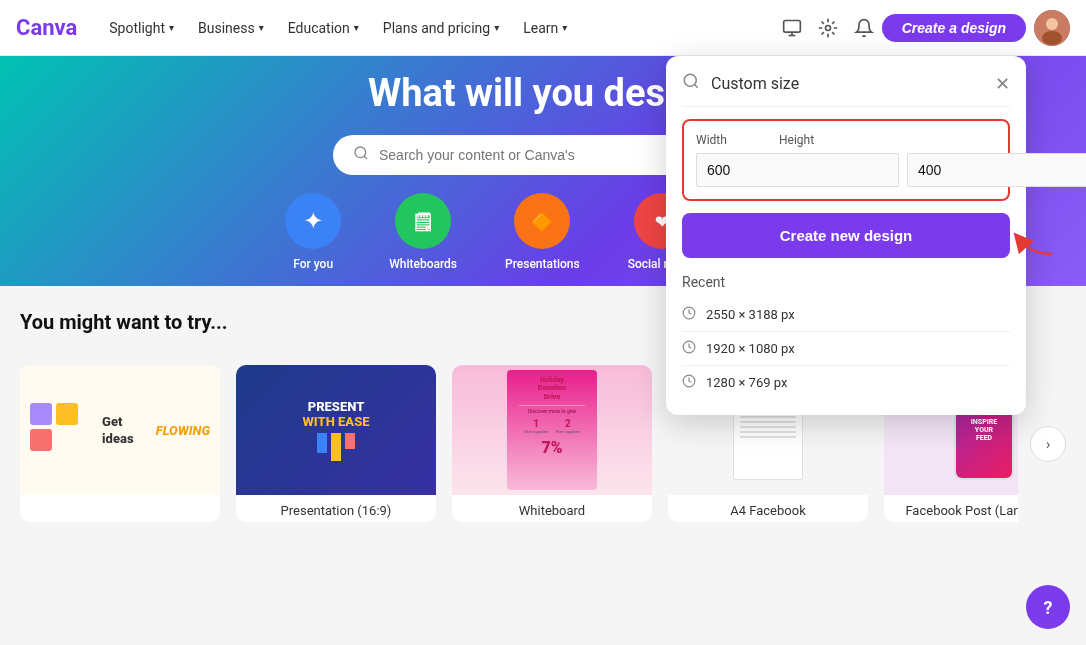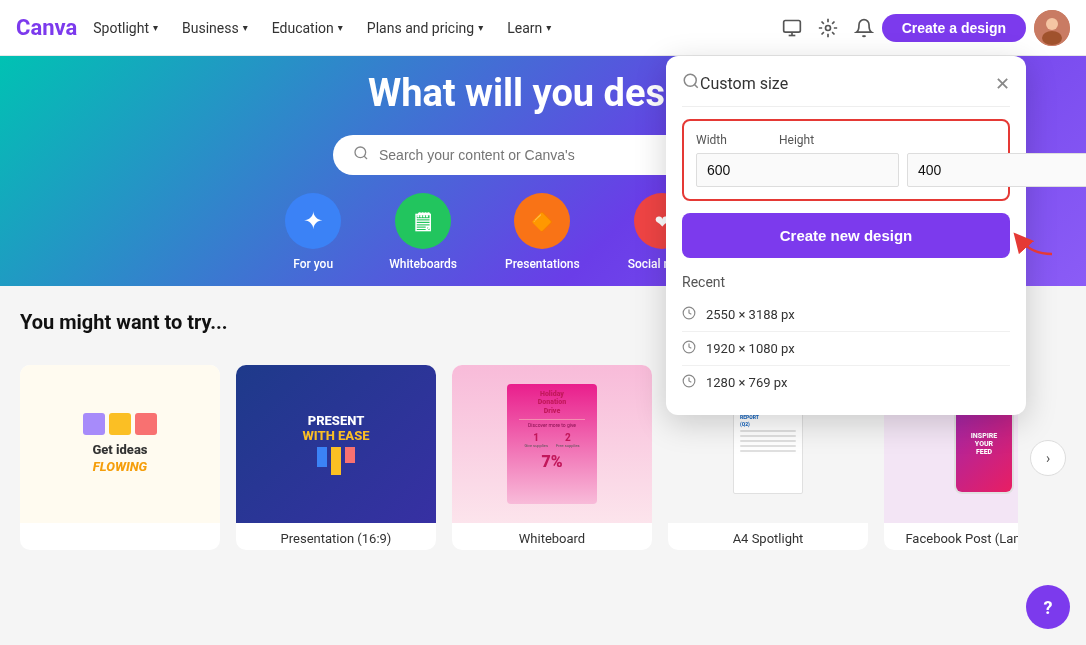--- a/index.html
+++ b/index.html
@@ -1,25 +1,25 @@
 <!DOCTYPE html>
 <html><head>
   <meta charset="utf-8">
   <style>
     * { box-sizing: border-box; margin: 0; padding: 0; }
     body { font-family: -apple-system, BlinkMacSystemFont, 'Segoe UI', Roboto, sans-serif; background: #f5f5f5; overflow-x: hidden; width: 1086px; height: 645px; position: relative; }
 
     
     .nav { display: flex; align-items: center; height: 56px; background: #fff; padding: 0 16px; border-bottom: 1px solid #e8e8e8; gap: 0; position: relative; z-index: 10; }
-    .nav-logo { color: #7c3aed; font-size: 22px; font-weight: bold; margin-right: 4px; }
+    .nav-logo { color: #7c3aed; font-size: 22px; font-weight: bold; margin-right: 20px; }
     .nav-item { font-size: 14px; color: #333; padding: 0 12px; cursor: pointer; display: flex; align-items: center; gap: 4px; white-space: nowrap; }
     .nav-chevron { font-size: 10px; }
     .nav-spacer { flex: 1; }
     .nav-icon { width: 36px; height: 36px; display: flex; align-items: center; justify-content: center; cursor: pointer; color: #555; font-size: 18px; }
-    .create-btn { background: #7c3aed; color: #fff; border: none; border-radius: 24px; padding: 6px 20px; font-size: 14px; font-weight: 600; cursor: pointer; white-space: nowrap; }
+    .create-btn { background: #7c3aed; color: #fff; border: none; border-radius: 24px; padding: 6px 20px; font-size: 14px; font-weight: 600; cursor: pointer; white-space: nowrap; font-style: italic; }
     .avatar { width: 36px; height: 36px; border-radius: 50%; background: #c97b63; display: flex; align-items: center; justify-content: center; color: #fff; font-size: 14px; font-weight: bold; margin-left: 8px; cursor: pointer; overflow: hidden; }
 
     
     .hero { background: linear-gradient(135deg, #00c2b3 0%, #6a3de8 60%, #8b5cf6 100%); height: 230px; display: flex; flex-direction: column; align-items: center; justify-content: center; position: relative; overflow: hidden; }
     .hero-title { color: #fff; font-size: 38px; font-weight: 700; margin-bottom: 20px; }
     .hero-search { display: flex; align-items: center; background: #fff; border-radius: 28px; padding: 10px 20px; width: 420px; gap: 10px; }
     .hero-search-icon { color: #888; font-size: 16px; }
     .hero-search-input { border: none; outline: none; font-size: 14px; color: #555; width: 100%; background: transparent; }
 
     
@@ -31,31 +31,31 @@
     .cat-whiteboards { background: #22c55e; }
     .cat-presentations { background: #f97316; }
     .cat-socialmedia { background: #ef4444; }
     .cat-videos { background: #a855f7; }
 
     
     .content { padding: 24px 20px; }
     .section-title { font-size: 20px; font-weight: 700; color: #111; margin-bottom: 31px; }
     .cards-row { display: flex; gap: 16px; overflow: hidden; }
     .card { background: #fff; border-radius: 10px; overflow: hidden; cursor: pointer; flex-shrink: 0; }
-    .card-thumb { width: 200px; height: 158px; display: flex; align-items: center; justify-content: center; overflow: hidden; }
+    .card-thumb { width: 200px; height: 130px; display: flex; align-items: center; justify-content: center; overflow: hidden; }
     .card-whiteboard { background: #f8f8f0; }
     .card-presentation { background: #1e3a8a; }
     .card-infographic { background: #fce4ec; }
     .card-a4 { background: #e3f2fd; }
     .card-facebook { background: #f3e5f5; }
     .card-label { font-size: 13px; color: #333; padding: 8px 8px 4px; text-align: center; }
     .next-btn { width: 36px; height: 36px; border-radius: 50%; background: #fff; border: 1px solid #ddd; display: flex; align-items: center; justify-content: center; cursor: pointer; align-self: center; flex-shrink: 0; font-size: 14px; color: #555; }
 
     
-    .wb-content { width: 100%; height: 100%; background: #fffbf0; display: flex; align-items: center; justify-content: center; flex-direction: column; padding: 10px; }
+    .wb-content { width: 100%; height: 100%; background: #fffbf0; display: flex; align-items: center; justify-content: center; flex-direction: row; padding: 10px; }
     .wb-text { font-size: 14px; font-weight: 800; line-height: 1.2; }
     .wb-flowing { color: #f59e0b; }
     .wb-ideas { color: #555; }
 
     
     .pres-content { width: 100%; height: 100%; background: linear-gradient(135deg, #1e3a8a, #3730a3); display: flex; align-items: center; justify-content: center; color: #fff; font-weight: 800; font-size: 16px; padding: 10px; text-align: center; }
 
     
     .info-content { width: 100%; height: 100%; background: linear-gradient(180deg, #f8bbd9 0%, #fce4ec 100%); display: flex; align-items: center; justify-content: center; padding: 4px; }
 
@@ -65,21 +65,21 @@
     .a4-heading { font-size: 5px; font-weight: 800; color: #1565c0; line-height: 1.3; }
     .a4-line { height: 2px; background: #e0e0e0; border-radius: 1px; }
 
     
     .fb-content { width: 100%; height: 100%; background: #f3e5f5; display: flex; align-items: center; justify-content: center; }
     .fb-phone { width: 60px; height: 100px; background: #fff; border-radius: 8px; border: 2px solid #e0e0e0; overflow: hidden; display: flex; flex-direction: column; }
     .fb-screen { flex: 1; background: linear-gradient(135deg, #9c27b0, #e91e63); display: flex; align-items: center; justify-content: center; color: #fff; font-size: 6px; font-weight: 700; text-align: center; padding: 4px; }
 
     
     .dropdown-overlay { position: absolute; top: 56px; right: 60px; width: 360px; background: #fff; border-radius: 12px; box-shadow: 0 8px 32px rgba(0,0,0,0.18); z-index: 100; padding: 16px; }
-    .dd-search-row { display: flex; align-items: center; gap: 0; border-bottom: 1px solid #eee; padding-bottom: 12px; margin-bottom: 12px; }
+    .dd-search-row { display: flex; align-items: center; gap: 11px; border-bottom: 1px solid #eee; padding-bottom: 12px; margin-bottom: 12px; }
     .dd-search-icon { color: #888; font-size: 16px; }
     .dd-search-text { font-size: 16px; color: #333; font-weight: 400; flex: 1; }
     .dd-close { color: #888; font-size: 18px; cursor: pointer; }
 
     
     .size-box { border: 2.5px solid #e53935; border-radius: 8px; padding: 12px; margin-bottom: 12px; }
     .size-labels { display: flex; gap: 8px; margin-bottom: 6px; }
     .size-label { font-size: 12px; color: #555; flex: 1; }
     .size-inputs { display: flex; align-items: center; gap: 8px; }
     .size-input { flex: 1; border: 1px solid #ddd; border-radius: 2px; padding: 8px 10px; font-size: 14px; color: #111; outline: none; background: #fafafa; }
@@ -259,21 +259,21 @@
             <div class="a4-inner">
               <div class="a4-heading">MID-<br>QUARTER<br>REPORT<br>(Q2)</div>
               <div class="a4-line"></div>
               <div class="a4-line"></div>
               <div class="a4-line"></div>
               <div class="a4-line"></div>
               <div class="a4-line"></div>
             </div>
           </div>
         </div>
-        <div class="card-label">A4 Spotlight</div>
+        <div class="card-label">A4 Facebook</div>
       </div>
 
       <div class="card">
         <div class="card-thumb card-facebook">
           <div class="fb-content">
             <div class="fb-phone">
               <div class="fb-screen">
                 <div>
                   <div style="font-size:7px;font-weight:800;">INSPIRE<br>YOUR<br>FEED</div>
                 </div>

